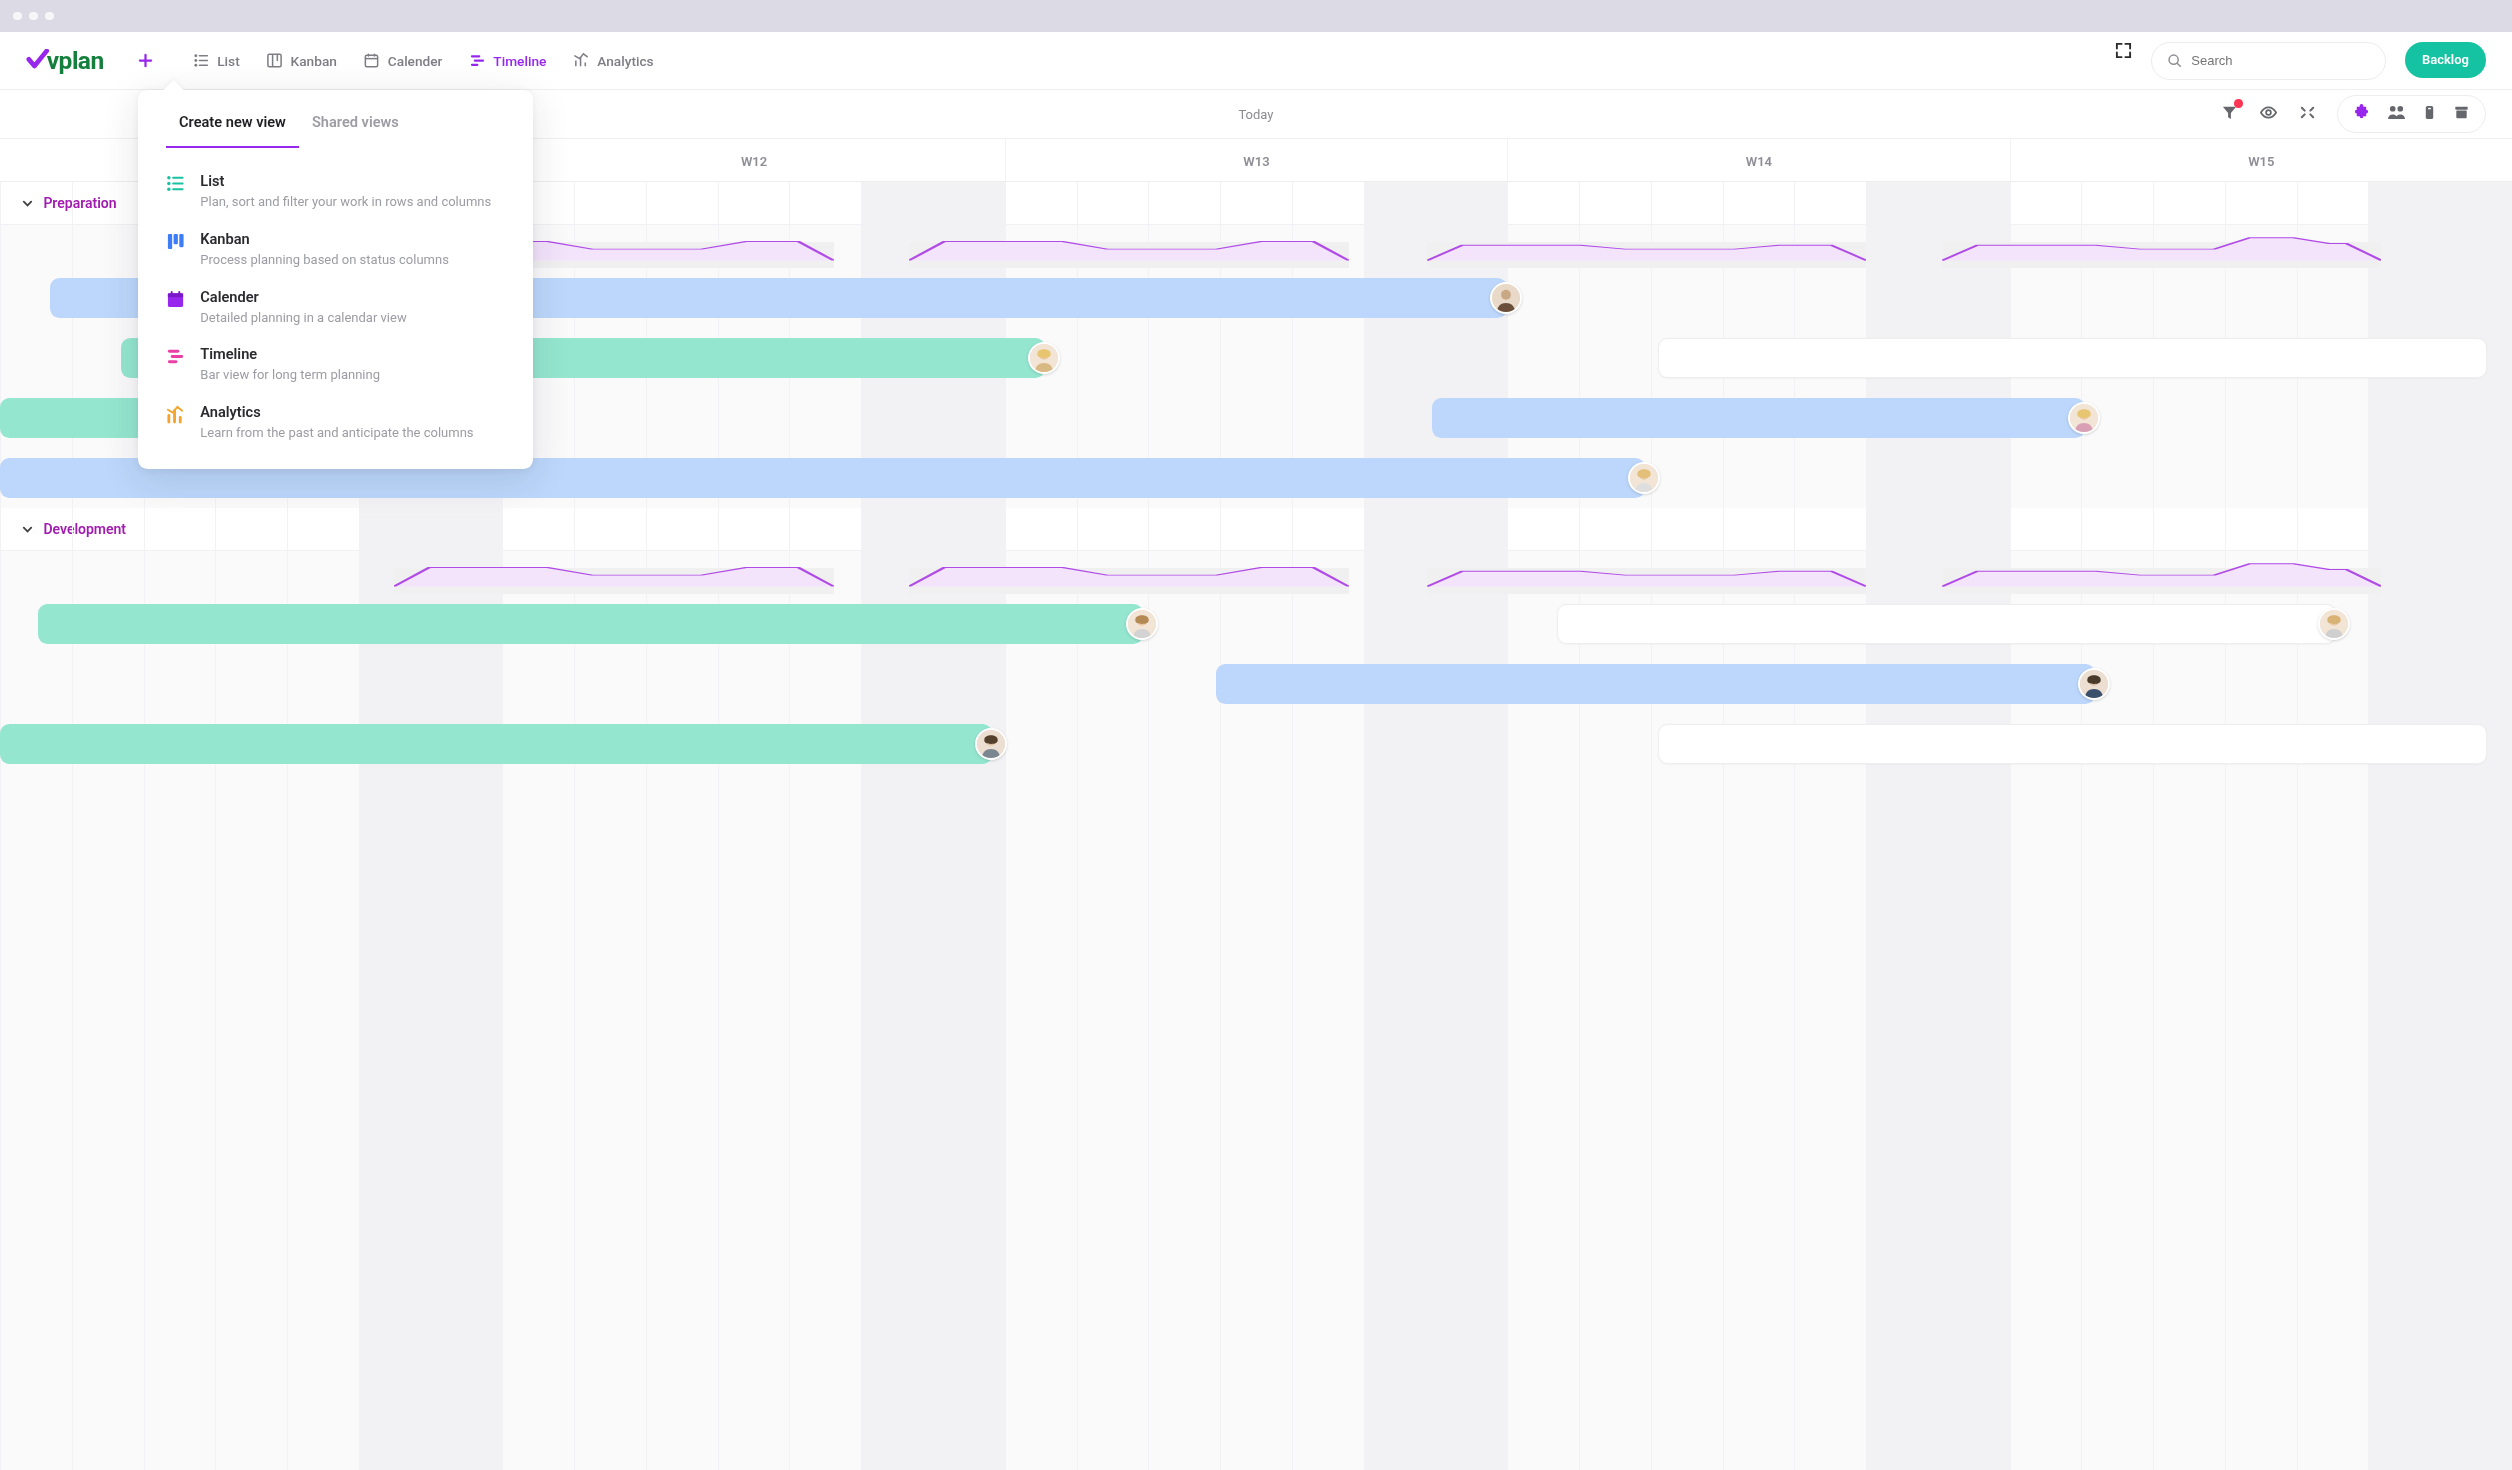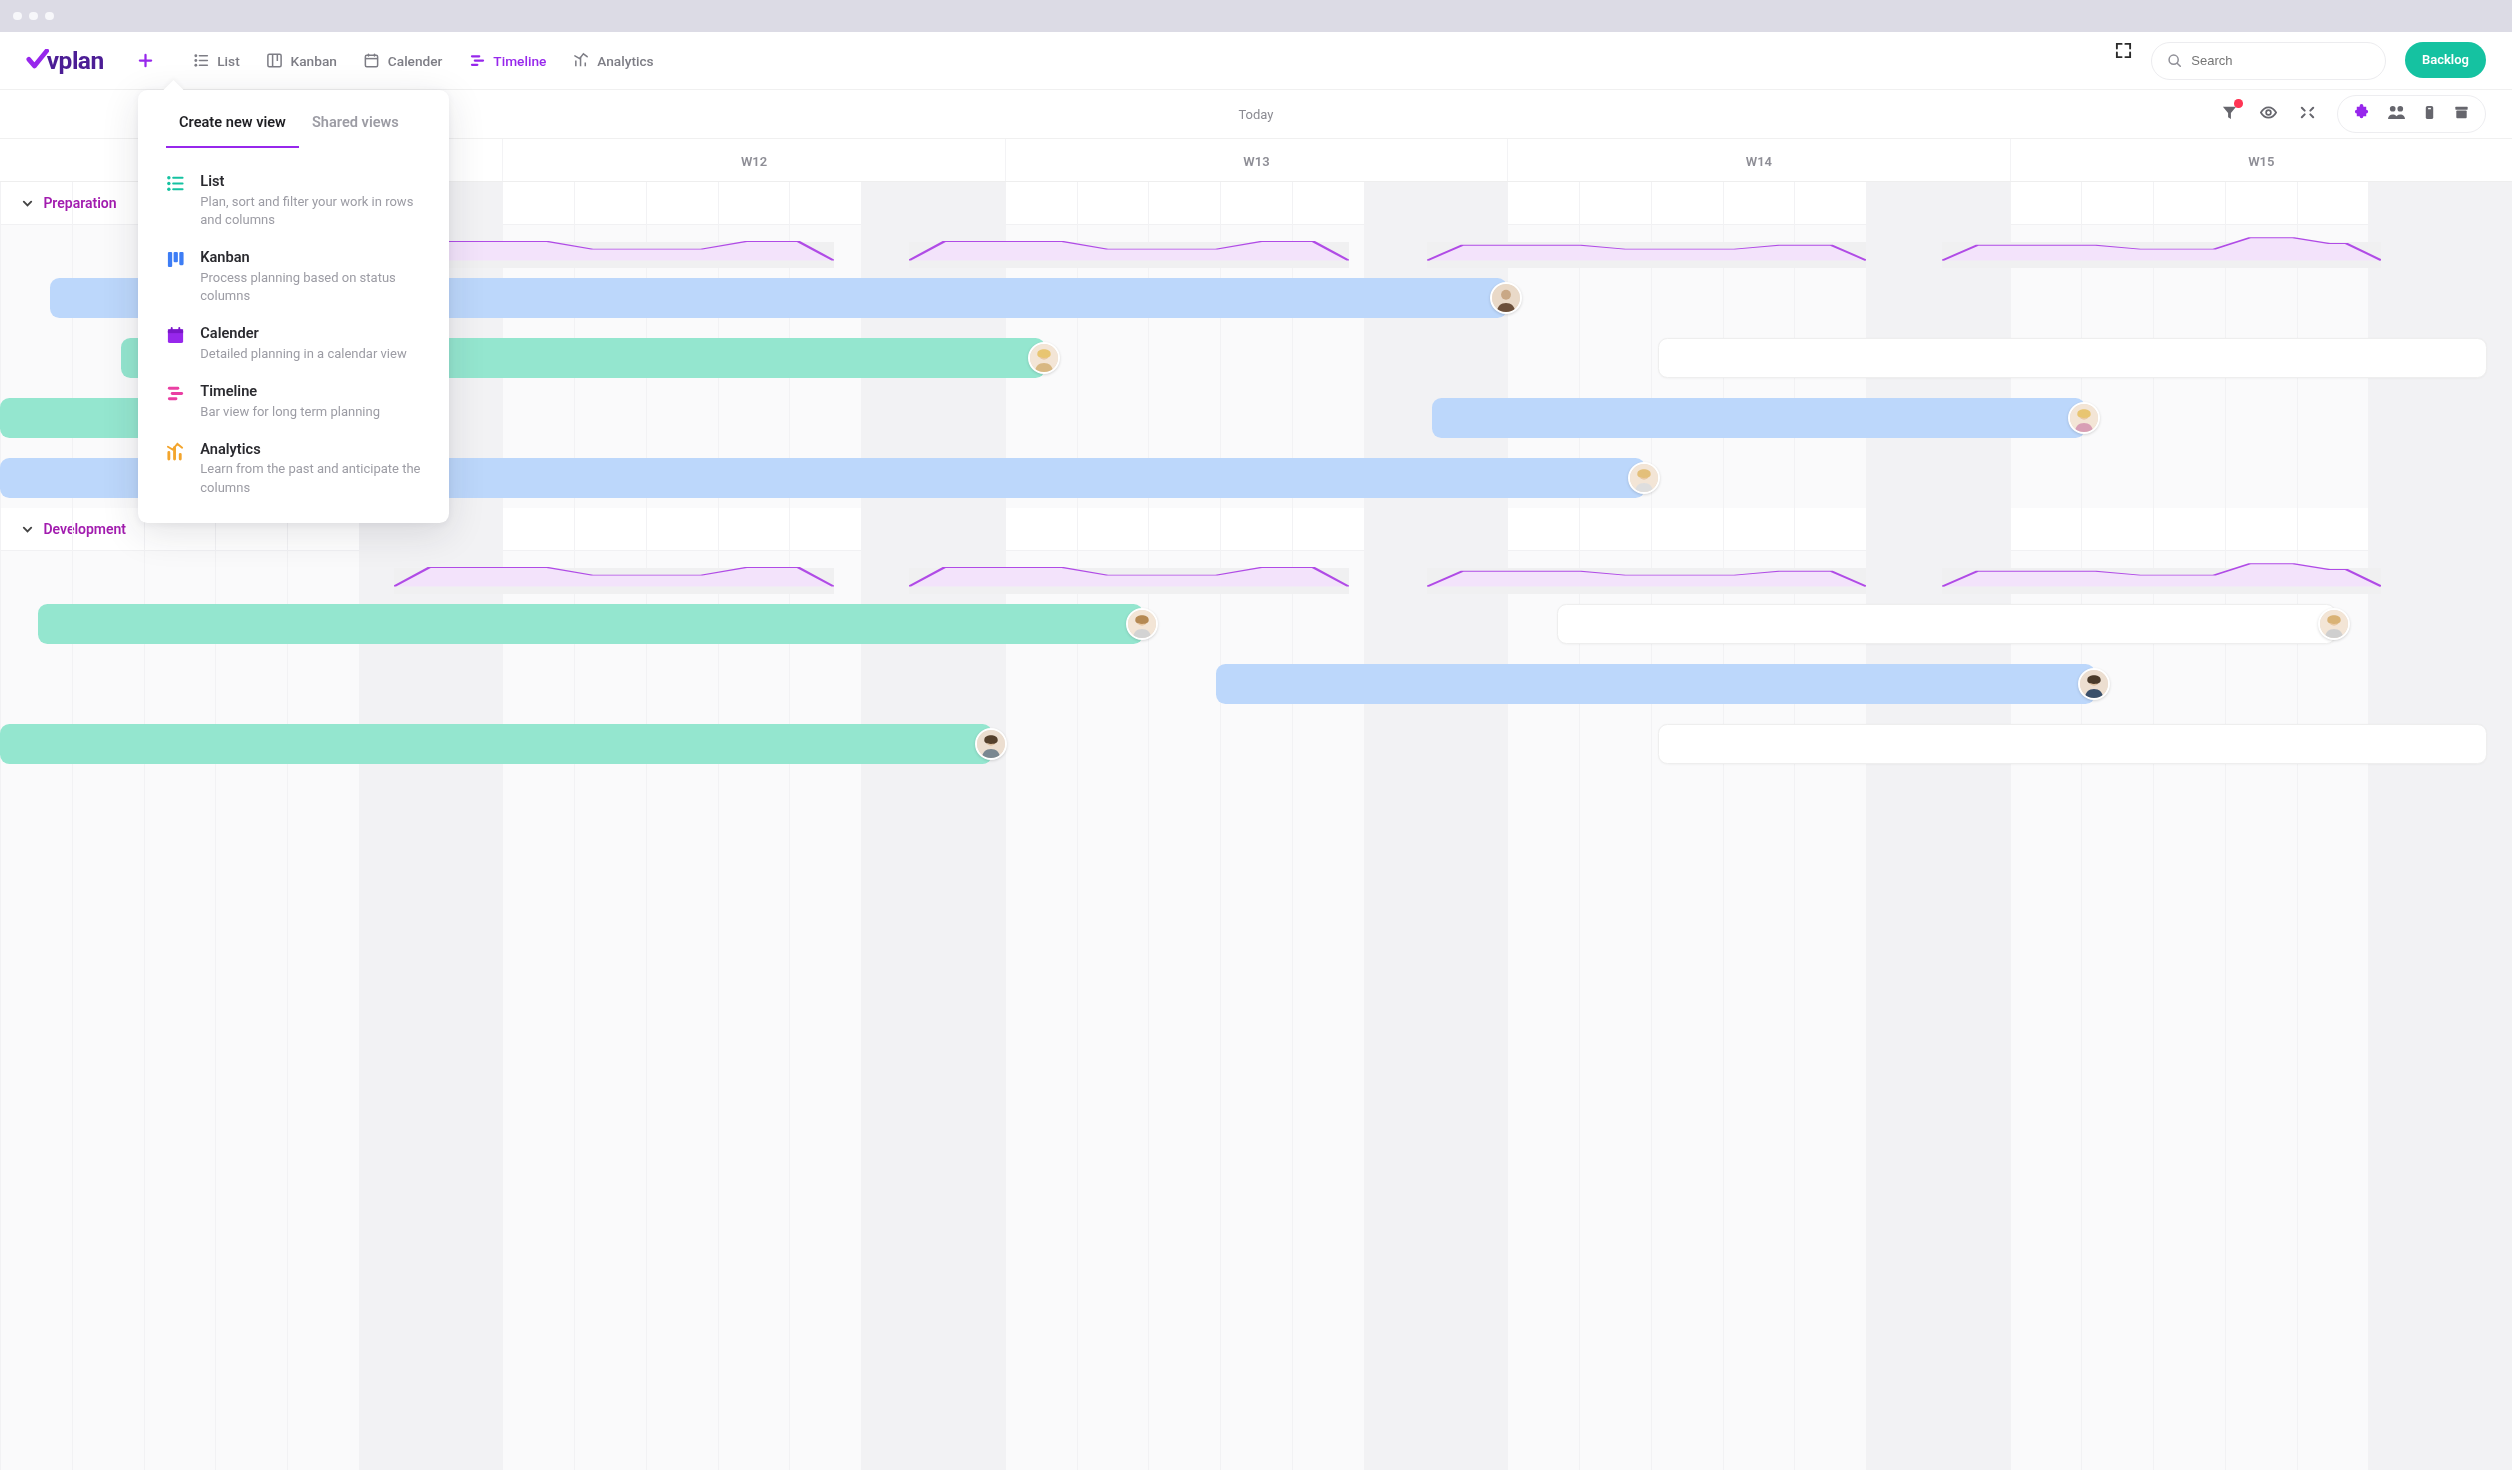--- a/index.html
+++ b/index.html
@@ -23,21 +23,21 @@
 .topbar {
   height: 58px;
   background: #fff;
   border-bottom: 0.9px solid #f0f0f0;
   display: flex;
   align-items: center;
   padding: 0 26px;
   gap: 21px;
 }
 .logo-wrap { display: flex; align-items: center; margin-right: 5.7px; }
-.logo-text { font-size: 24.5px; font-weight: 700; color: #4c1d95; letter-spacing: -0.5px; }
+.logo-text { font-size: 24.5px; font-weight: 700; color: #15803d; letter-spacing: -0.5px; }
 .logo-check {
   display: inline-block;
   width: 22.6px; height: 22.6px;
   margin-right: -1.9px;
 }
 .plus-btn {
   width: 30px; height: 30px;
   display: flex; align-items: center; justify-content: center;
   color: #9727ec; font-size: 17px; font-weight: 600;
   cursor: pointer;
@@ -185,21 +185,21 @@
   box-shadow: 0 0.9px 2.8px rgba(0,0,0,0.15);
   overflow: hidden;
 }
 .avatar svg { width: 100%; height: 100%; }
 
 
 .create-popover {
   position: absolute;
   top: 90px;
   left: 138px;
-  width: 311px;
+  width: 395px;
   background: #fff;
   border-radius: 9.4px;
   box-shadow: 0 9.4px 38px rgba(30,30,50,0.12), 0 1.9px 7.5px rgba(30,30,50,0.06);
   z-index: 100;
   padding-bottom: 17px;
 }
 .create-popover::before {
   content: '';
   position: absolute;
   top: -7.5px; left: 28px;

